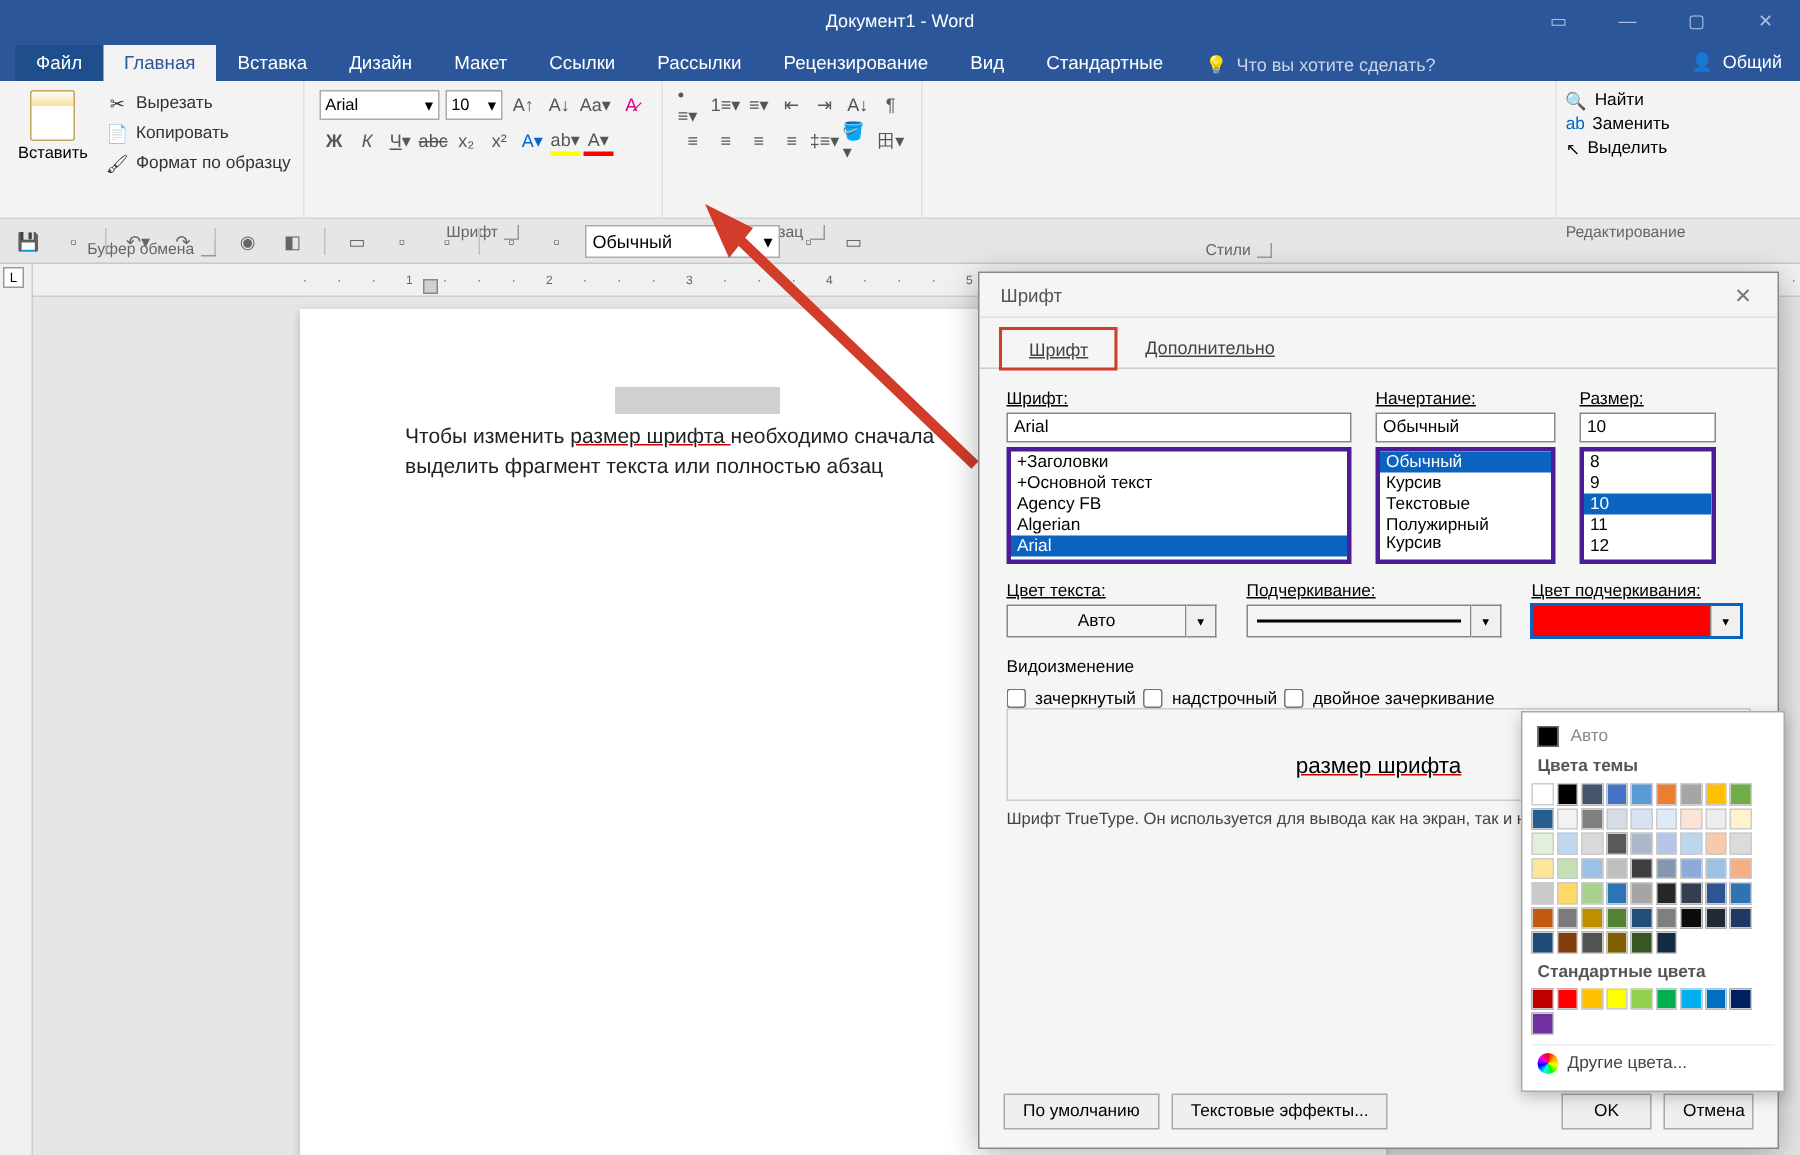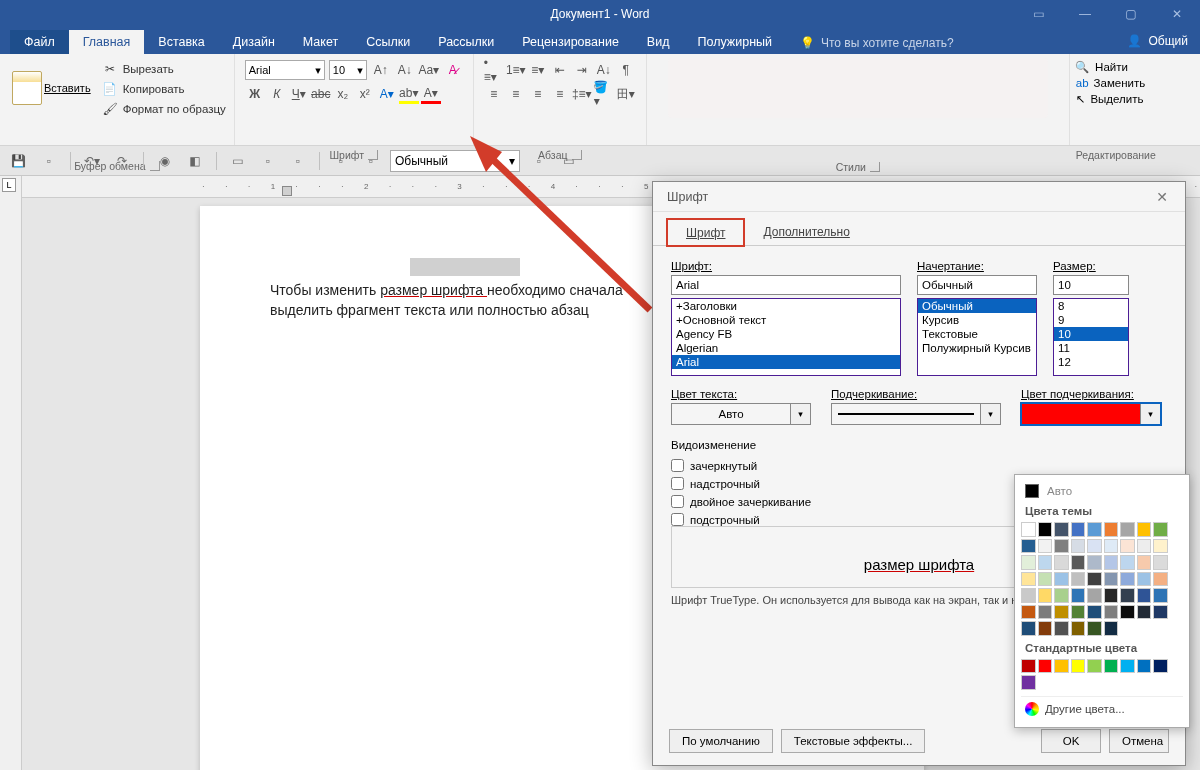--- a/index.html
+++ b/index.html
@@ -19,21 +19,21 @@
 .ribbon-tell { display: flex; align-items: center; gap: 6px; padding: 4px 8px; color: #c8d4e8; margin-left: 6px; font-size: 12px; }
 .ribbon-share { position: absolute; right: 0; top: 28px; height: 26px; background: #2b579a; color: #fff; display: flex; align-items: center; padding: 0 12px; gap:6px; }
 
 
 .ribbon { height: 92px; background: #f3f3f3; border-bottom: 1px solid #d4d4d4; display: flex; }
 .r-group { display: flex; flex-direction: column; border-right: 1px solid #e0e0e0; padding: 4px 6px 2px; }
 .r-group-body { flex: 1; display: flex; gap: 4px; }
 .r-group-label { font-size: 10.5px; color: #666; text-align: center; padding: 2px 0; display:flex; align-items:center; justify-content:center; gap:4px;margin-top:41px; }
 .r-group-label .launcher { width:10px; height:10px; border:1px solid #999; border-top:0; border-left:0; display:inline-block; }
 
-.paste-col { display:flex; flex-direction:row; align-items:center; gap:2px; padding:2px 6px;text-decoration:underline; }
+.paste-col { display:flex; flex-direction:column; align-items:center; gap:2px; padding:2px 6px; }
 .clip-icon { width:30px; height:34px; background: linear-gradient(#fff,#f8e09a 30%,#fff 30%); border:1px solid #c0a860; border-radius:2px; }
 .paste-col .txt { font-size:11px; }
 
 .clip-btns { display:flex; flex-direction:column; gap:3px; padding-top:2px; }
 .clip-row { display:flex; align-items:center; gap:5px; font-size:11.5px; color:#333; padding:1px 2px; }
 .g-icon { width:15px; height:15px; display:flex; align-items:center; justify-content:center; font-size:12px; }
 
 .font-top { display:flex; gap:4px; align-items:center; }
 .cbx { background:#fff; border:1px solid #aaa; font-size:11px; padding:1px 3px; height:20px; display:flex; align-items:center; }
 .font-name { width:80px; justify-content:space-between; }
@@ -83,34 +83,34 @@
 .dlg-close { width:30px; height:24px; display:flex; align-items:center; justify-content:center; color:#777; font-size:14px; }
 .dlg-tabs { display:flex; padding:6px 14px 0; border-bottom:1px solid #ccc; gap:0; }
 .dlg-tab { padding:6px 18px; font-size:12px; border:1px solid transparent; border-bottom:0; color:#444;text-decoration:underline; }
 .dlg-tab.active { border-color:#ccc; background:#f5f5f5; position:relative; top:1px; text-decoration:underline; }
 .dlg-tab.hl { outline: 2px solid #d23c2a; outline-offset: -1px; }
 .dlg-body { padding: 14px 18px; }
 .dlg-row { display:flex; gap:16px; margin-bottom:4px; }
 .dlg-col { display:flex; flex-direction:column; gap:3px; }
 .dlg-col label { font-size:11.5px; text-decoration:underline; }
 .sel-in { height:20px; background:#fff; border:1px solid #888; font-size:11.5px; padding:1px 4px; }
-.listbox { height:78px; background:#fff; border:1px solid #4c1d95; overflow:hidden; font-size:11.5px; }
+.listbox { height:78px; background:#fff; border:3px solid #4c1d95; overflow:hidden; font-size:11.5px; }
 .listbox div { padding:1px 4px; }
 .li-sel { background:#0a63bf; color:#fff; }
 
 .row2 { display:flex; gap:20px; margin-top:12px; }
 .row2 .dlg-col label { text-decoration:underline; }
 .combo { display:flex; }
 .combo-main { height:22px; border:1px solid #888; flex:1; display:flex; align-items:center; padding:0 6px; font-size:11.5px; }
 .combo-btn { width:20px; height:22px; border:1px solid #888; border-left:0; display:flex; align-items:center; justify-content:center; font-size:9px; background:#f0f0f0; }
 .swatch-red { background:#f00; border-color:#888; }
 .hl-combo { outline:2px solid #0a63bf; outline-offset:-1px; }
 
 .effects-title { font-size:11.5px; margin:14px 0 8px; }
-.chk-col { display:flex; flex-direction:column; gap:5px; }
+.chk-col { display:flex; flex-direction:row; gap:5px; }
 .chk { display:flex; align-items:center; gap:6px; font-size:11.5px; }
 .chk input { width:13px; height:13px; }
 
 .preview-title { font-size:11.5px; margin:14px 0 6px; }
 .preview-box { height:62px; border:1px solid #ccc; display:flex; align-items:center; justify-content:center; padding-top:14px; }
 .preview-text { font-size:15px; text-decoration:underline; text-decoration-color:#c00; }
 .hint { font-size:11px; color:#444; margin-top:6px; }
 
 .dlg-footer { position:absolute; bottom:12px; left:0; right:0; display:flex; gap:8px; padding:0 16px; justify-content:flex-start; }
 .dlg-btn { height:24px; background:#efefef; border:1px solid #aaa; font-size:11.5px; padding:0 12px; }
@@ -144,21 +144,21 @@
 <div class="ribbon-tabs">
   <div class="ribbon-tab file">Файл</div>
   <div class="ribbon-tab active">Главная</div>
   <div class="ribbon-tab">Вставка</div>
   <div class="ribbon-tab">Дизайн</div>
   <div class="ribbon-tab">Макет</div>
   <div class="ribbon-tab">Ссылки</div>
   <div class="ribbon-tab">Рассылки</div>
   <div class="ribbon-tab">Рецензирование</div>
   <div class="ribbon-tab">Вид</div>
-  <div class="ribbon-tab">Полужирный</div>
+  <div class="ribbon-tab">Стандартные</div>
   <div class="ribbon-tell">
       <span>💡</span>
       <span>Что вы хотите сделать?</span>
     </div>
 </div>
 <div class="ribbon-share">
     <span>👤</span>
     <span>Общий</span>
   </div>
 
@@ -368,21 +368,21 @@
       <div class="dlg-col" style="width:120px">
           <label>Начертание:</label>
         <input class="sel-in" value="Обычный" style="">
         <div class="listbox" id="style-list">
             <div class="li-sel">Обычный</div>
             <div>Курсив</div>
             <div>Текстовые</div>
             <div>Полужирный Курсив</div>
           </div>
       </div>
-      <div class="dlg-col" style="width:76px">
+      <div class="dlg-col" style="width:91px">
           <label>Размер:</label>
         <input class="sel-in" value="10" style="">
         <div class="listbox" id="size-list">
             <div>8</div>
             <div>9</div>
             <div class="li-sel">10</div>
             <div>11</div>
             <div>12</div>
           </div>
       </div>
@@ -420,24 +420,20 @@
           <input type="checkbox" style="">
           <span>зачеркнутый</span>
         </label>
       <label class="chk">
           <input type="checkbox" style="">
           <span>надстрочный</span>
         </label>
       <label class="chk">
           <input type="checkbox" style="">
           <span>двойное зачеркивание</span>
-        </label>
-      <label class="chk">
-          <input type="checkbox" style="">
-          <span>подстрочный</span>
         </label>
     </div>
 
     <div class="preview-box">
       <span class="preview-text">размер шрифта</span>
     </div>
     <div class="hint">Шрифт TrueType. Он используется для вывода как на экран, так и на принтер.</div>
   </div>
   <div class="dlg-footer">
     <button class="dlg-btn">По умолчанию</button>

